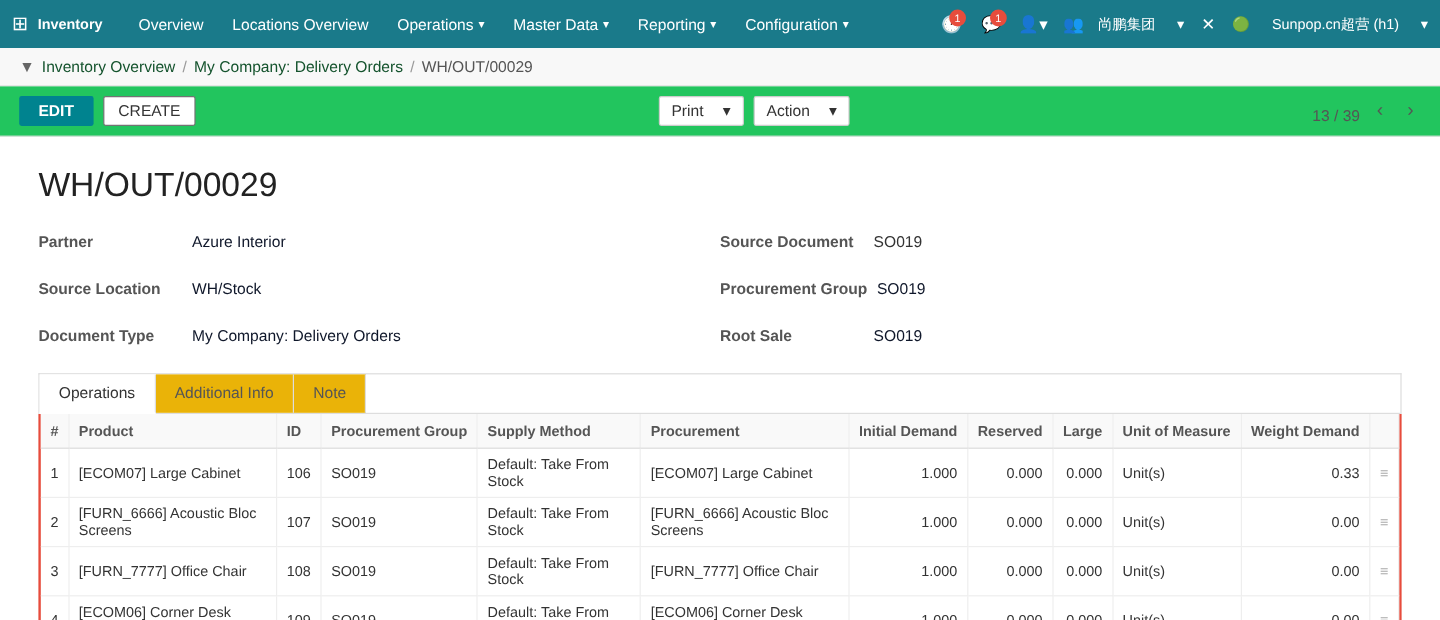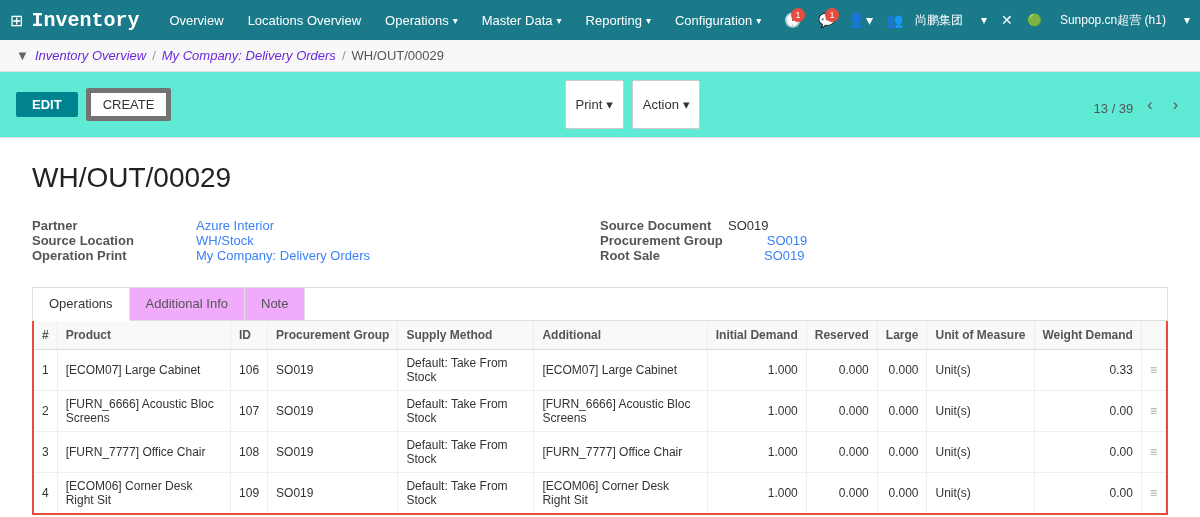--- a/index.html
+++ b/index.html
@@ -9,21 +9,21 @@
     .navbar {
       background: #1a7a8a;
       color: white;
       display: flex;
       align-items: center;
       height: 40px;
       padding: 0 10px;
       gap: 4px;
     }
     .navbar-grid-icon { font-size: 16px; margin-right: 4px; cursor: pointer; }
-    .navbar-brand { font-weight: bold; font-size: 20px; margin-right: 16px; font-family: Liberation Mono, monospace; }
+    .navbar-brand { font-weight: bold; font-size: 12px; margin-right: 16px; }
     .nav-item {
       color: white;
       padding: 0 10px;
       height: 41px;
       display: flex;
       align-items: center;
       cursor: pointer;
       font-size: 13px;
       white-space: nowrap;
     }
@@ -72,63 +72,63 @@
     .breadcrumb-bar {
       background: #f8f8f8;
       border-bottom: 1px solid #e0e0e0;
       padding: 8px 16px;
       display: flex;
       align-items: center;
       gap: 6px;
       font-size: 13px;
     }
     .breadcrumb-chevron { color: #666; }
-    .breadcrumb-link { color: #6d28d9; cursor: pointer; font-style: italic; }
+    .breadcrumb-link { color: #14532d; cursor: pointer; }
     .breadcrumb-separator { color: #999; }
     .breadcrumb-current { color: #555; font-weight: 500; }
 
     
     .action-bar {
-      background: #5eead4;
+      background: #22c55e;
       border-bottom: 1px solid #e0e0e0;
       padding: 8px 16px;
       display: flex;
       align-items: center;
       gap: 8px;
     }
     .btn-edit {
       background: #00838f;
       color: white;
       border: none;
       padding: 5px 16px;
       font-size: 13px;
       font-weight: bold;
       cursor: pointer;
       border-radius: 2px;
     }
     .btn-create {
       background: white;
       color: #333;
-      border: 5px solid #737373;
+      border: 1px solid #737373;
       padding: 4px 12px;
       font-size: 13px;
       cursor: pointer;
       border-radius: 2px;
     }
     .btn-dropdown {
       background: white;
       color: #333;
       border: 1px solid #ccc;
-      padding: 16px 10px;
+      padding: 4px 10px;
       font-size: 13px;
       cursor: pointer;
       border-radius: 2px;
       display: flex;
       align-items: center;
-      gap: 4px;
+      gap: 16px;
     }
     .action-bar-right {
       margin-left: auto;
       display: flex;
       align-items: flex-end;
       gap: 8px;
       color: #555;
       font-size: 13px;
     }
     .nav-arrow {
@@ -151,41 +151,41 @@
       font-weight: normal;
       color: #222;
       margin-bottom: 24px;
     }
     .fields-section {
       display: grid;
       grid-template-columns: 1fr 1fr;
       gap: 0;
       margin-bottom: 24px;
     }
-    .field-group { display: flex; flex-direction: column; gap: 0; }
+    .field-group { display: flex; flex-direction: column; gap: 24px; }
     .field-row { display: flex; align-items: center; gap: 8px; }
     .field-label { font-weight: bold; min-width: 120px; color: #555; font-size: 13px; }
     .field-value { color: #333; font-size: 13px; }
-    .field-value-link { color: #3b82f6; cursor: pointer; margin-left: 36px; }
+    .field-value-link { color: #0f172a; cursor: pointer; }
 
     
     .tabs-container {
       border: 1px solid #ddd;
       border-bottom: none;
       margin-bottom: 0;
     }
     .tabs-header {
       display: flex;
       border-bottom: 1px solid #ddd;
     }
     .tab {
       padding: 8px 16px;
       cursor: pointer;
       border-right: 1px solid #ddd;
-      background: #f0abfc;
+      background: #eab308;
       color: #555;
       font-size: 13px;
     }
     .tab.active {
       background: white;
       color: #333;
       border-bottom: 2px solid white;
       margin-bottom: -1px;
     }
 
@@ -309,21 +309,21 @@
     <div class="field-group">
       <div class="field-row">
         <span class="field-label">Partner</span>
         <span class="field-value field-value-link">Azure Interior</span>
       </div>
       <div class="field-row">
         <span class="field-label">Source Location</span>
         <span class="field-value field-value-link">WH/Stock</span>
       </div>
       <div class="field-row">
-        <span class="field-label">Operation Print</span>
+        <span class="field-label">Document Type</span>
         <span class="field-value field-value-link">My Company: Delivery Orders</span>
       </div>
     </div>
 
     <div class="field-group">
       <div class="field-row">
         <span class="field-label">Source Document</span>
         <span class="field-value">SO019</span>
       </div>
       <div class="field-row">
@@ -347,21 +347,21 @@
 
   <div class="table-wrapper">
     <table class="data-table">
       <thead>
         <tr>
           <th>#</th>
           <th>Product</th>
           <th>ID</th>
           <th>Procurement Group</th>
           <th>Supply Method</th>
-          <th>Additional</th>
+          <th>Procurement</th>
           <th class="right">Initial Demand</th>
           <th class="right">Reserved</th>
           <th class="right">Large</th>
           <th>Unit of Measure</th>
           <th class="right">Weight Demand</th>
           <th></th>
         </tr>
       </thead>
       <tbody id="table-body">
       <tr>

